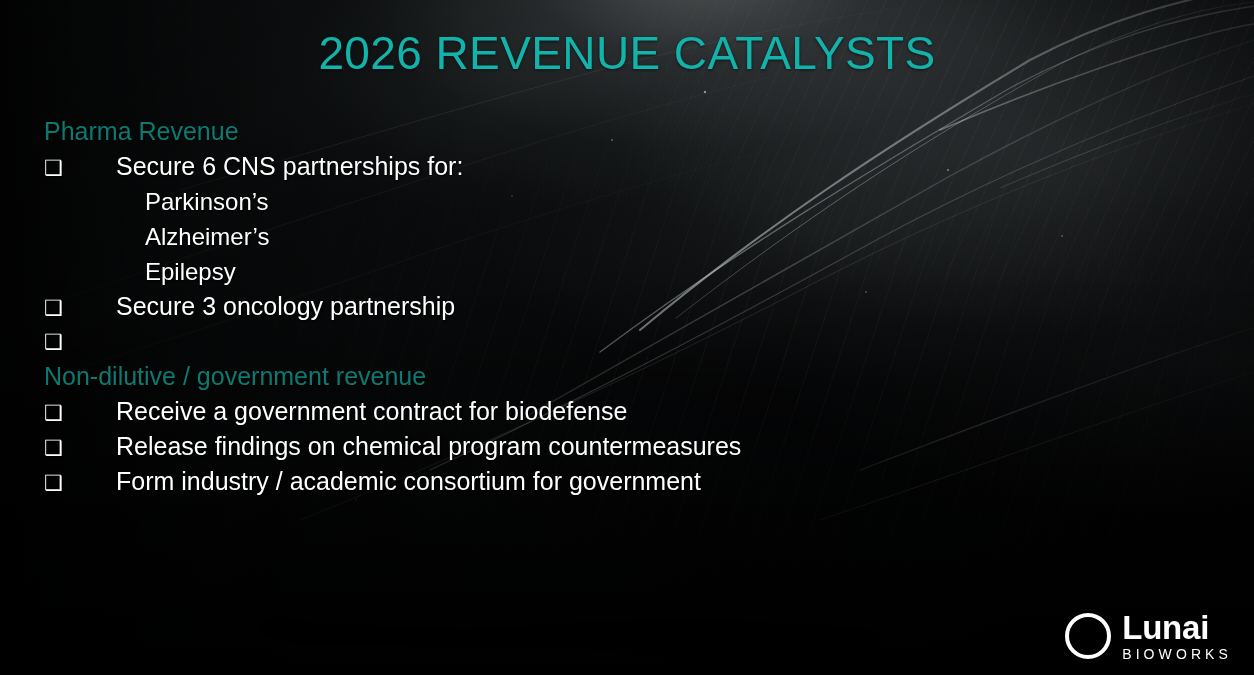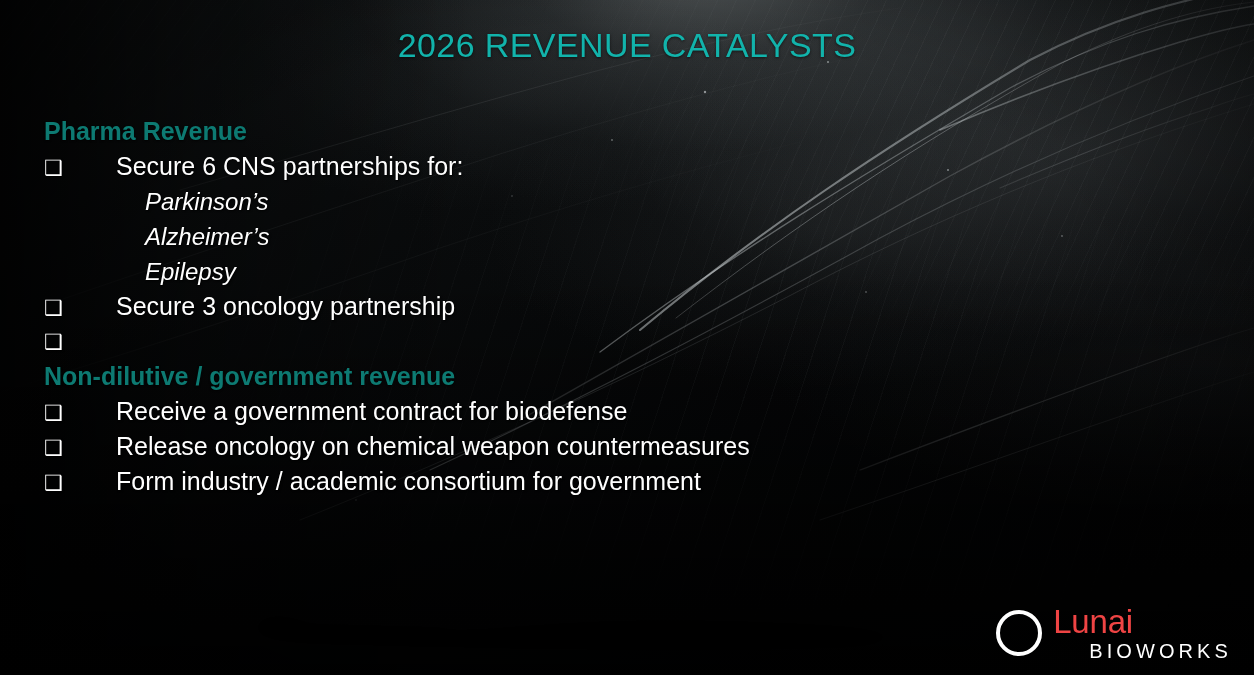--- a/index.html
+++ b/index.html
@@ -109,39 +109,39 @@
       radial-gradient(ellipse 1100px 700px at 50% 50%, rgba(0,0,0,0) 44%, rgba(0,0,0,0.5) 100%);
   }
 
   
   #title {
     position: absolute;
     top: 26px;
     left: 0;
     width: 100%;
     text-align: center;
-    font-size: 34px;
+    font-size: 46px;
     font-weight: 400;
     letter-spacing: 0.4px;
     color: #12b3ab;
     text-shadow: 0 1px 3px rgba(0,0,0,0.6);
     white-space: nowrap;
   }
 
   
   #content {
     position: absolute;
     left: 44px;
     top: 114px;
     width: 860px;
   }
 
   .section-head {
     font-size: 25px;
-    font-weight: 700;
+    font-weight: 400;
     color: #0d7a72;
     line-height: 35px;
     height: 35px;
     text-shadow: 0 1px 2px rgba(0,0,0,0.75);
     white-space: nowrap;
   }
 
   .bullet-row {
     display: flex;
     align-items: baseline;
@@ -170,21 +170,20 @@
 
   .sub-row {
     height: 35px;
     line-height: 35px;
     padding-left: 101px;
     font-size: 24px;
     font-weight: 400;
     color: #ffffff;
     text-shadow: 1px 1px 2px rgba(0,0,0,0.9);
     white-space: nowrap;
-    font-style: italic;
   }
 
   
   #redaction {
     position: absolute;
     left: 234px;
     top: 612px;
     width: 656px;
     height: 40px;
     pointer-events: none;
@@ -208,31 +207,30 @@
     box-sizing: border-box;
   }
   #logo-words {
     display: flex;
     flex-direction: column;
     align-items: flex-start;
     line-height: 1;
   }
   #logo-name {
     font-size: 33px;
-    font-weight: normal;
-    color: #ef4444;
+    font-weight: bold;
+    color: #ffffff;
     letter-spacing: -0.2px;
   }
   #logo-sub {
     margin-top: 3px;
-    font-size: 20px;
+    font-size: 14px;
     font-weight: 400;
     color: #ffffff;
     letter-spacing: 4.1px;
-    margin-left: 36px;
   }
 </style>
 </head>
 <body>
 
 <div id="slide">
 
   <div class="bg-layer" id="bg-base"></div>
   <div class="bg-layer" id="bg-masses"></div>
   <div class="striae" id="striae-a"></div>
@@ -307,21 +305,21 @@
 
     <div class="section-head">Non-dilutive / government revenue</div>
 
     <div class="bullet-row">
       <span class="bullet-mark">❑</span>
       <span class="bullet-text">Receive a government contract for biodefense</span>
     </div>
 
     <div class="bullet-row">
       <span class="bullet-mark">❑</span>
-      <span class="bullet-text">Release oncology on chemical weapon countermeasures</span>
+      <span class="bullet-text">Release findings on chemical program countermeasures</span>
     </div>
 
     <div class="bullet-row">
       <span class="bullet-mark">❑</span>
       <span class="bullet-text">Form industry / academic consortium for government</span>
     </div>
 
   </div>
 
   <svg id="redaction" width="656" height="40" viewBox="0 0 656 40">

